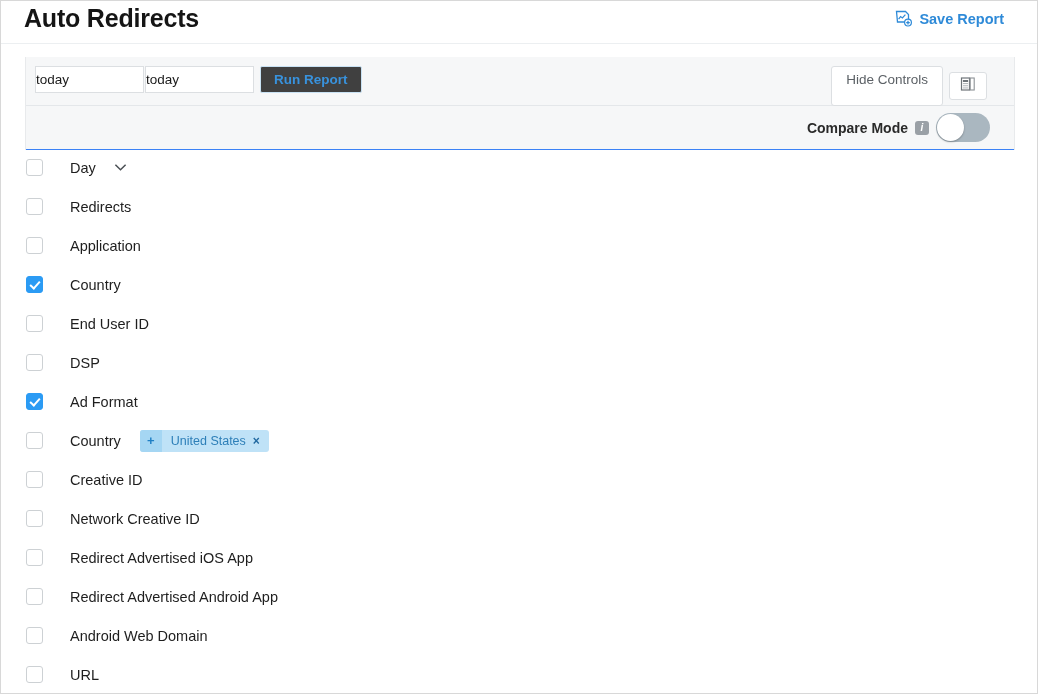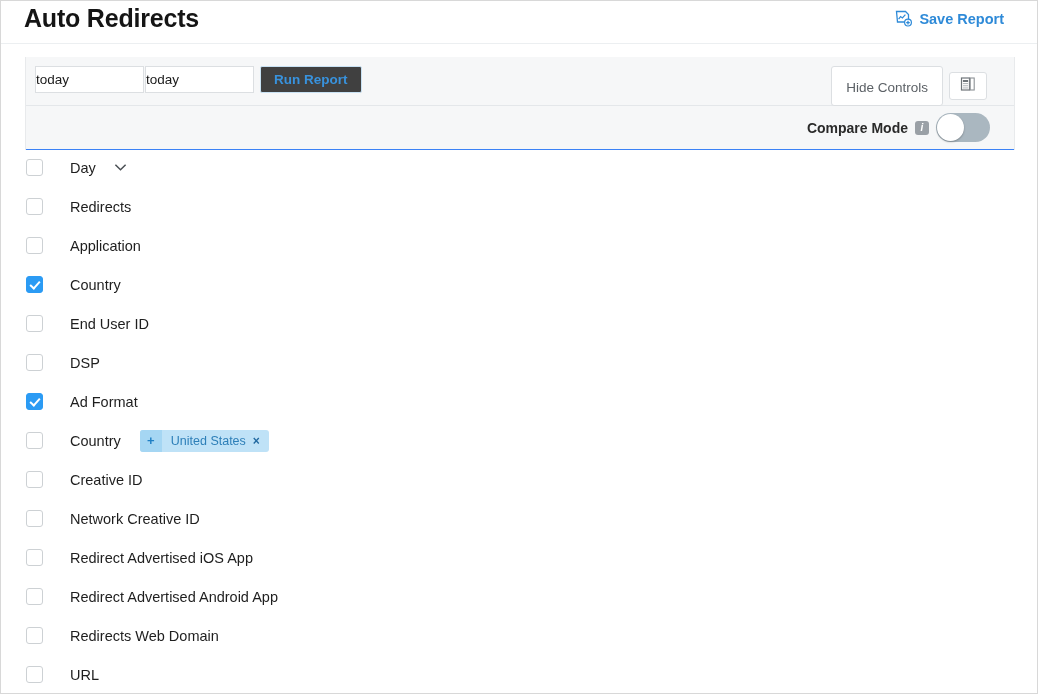--- a/index.html
+++ b/index.html
@@ -119,21 +119,21 @@
   .right-controls {
     position: absolute;
     right: 27px;
     top: 9px;
     display: flex;
     align-items: center;
   }
   .hide-controls-btn {
     height: 40px;
     line-height: 26px;
-    padding: 8px 14px;
+    padding: 0 14px;
     font-size: 13.5px;
     color: #5c6166;
     background: #ffffff;
     border: 1px solid #dcdfe2;
     border-radius: 3px;
     box-sizing: border-box;
     cursor: pointer;
     white-space: nowrap;
   }
   .export-btn {
@@ -411,21 +411,21 @@
       <span class="dim-label">Redirect Advertised iOS App</span>
     </div>
 
     <div class="dim-row">
       <span class="checkbox"></span>
       <span class="dim-label">Redirect Advertised Android App</span>
     </div>
 
     <div class="dim-row">
       <span class="checkbox"></span>
-      <span class="dim-label">Redirects Web Domain</span>
+      <span class="dim-label">Android Web Domain</span>
     </div>
 
     <div class="dim-row">
       <span class="checkbox"></span>
       <span class="dim-label">URL</span>
     </div>
 
   </div>
 </div>
 

